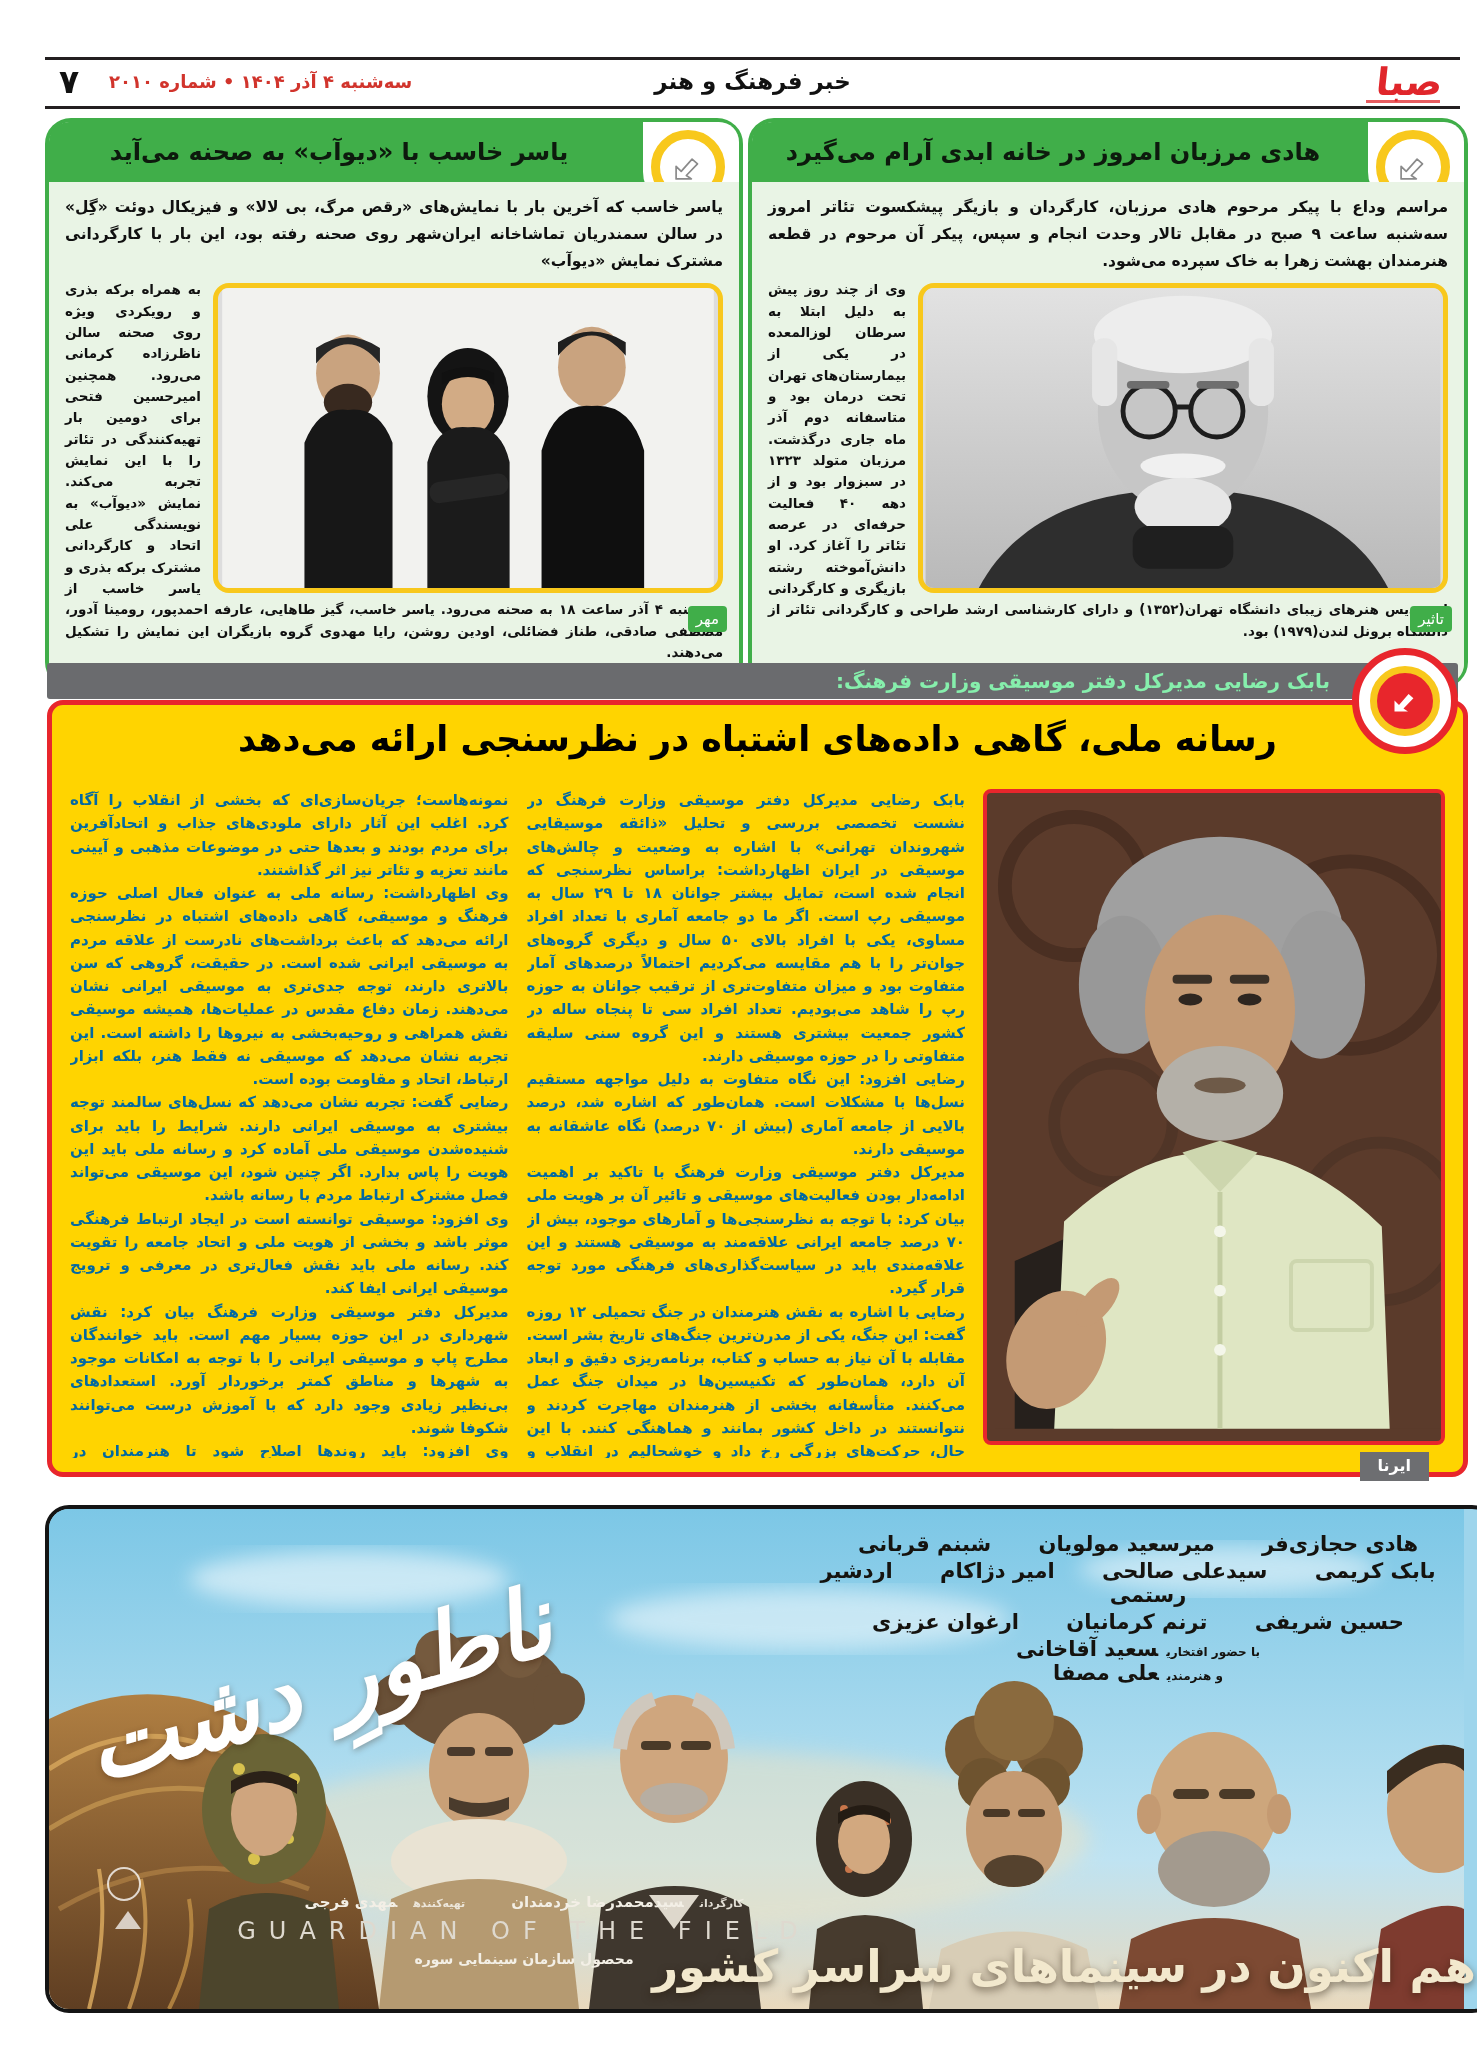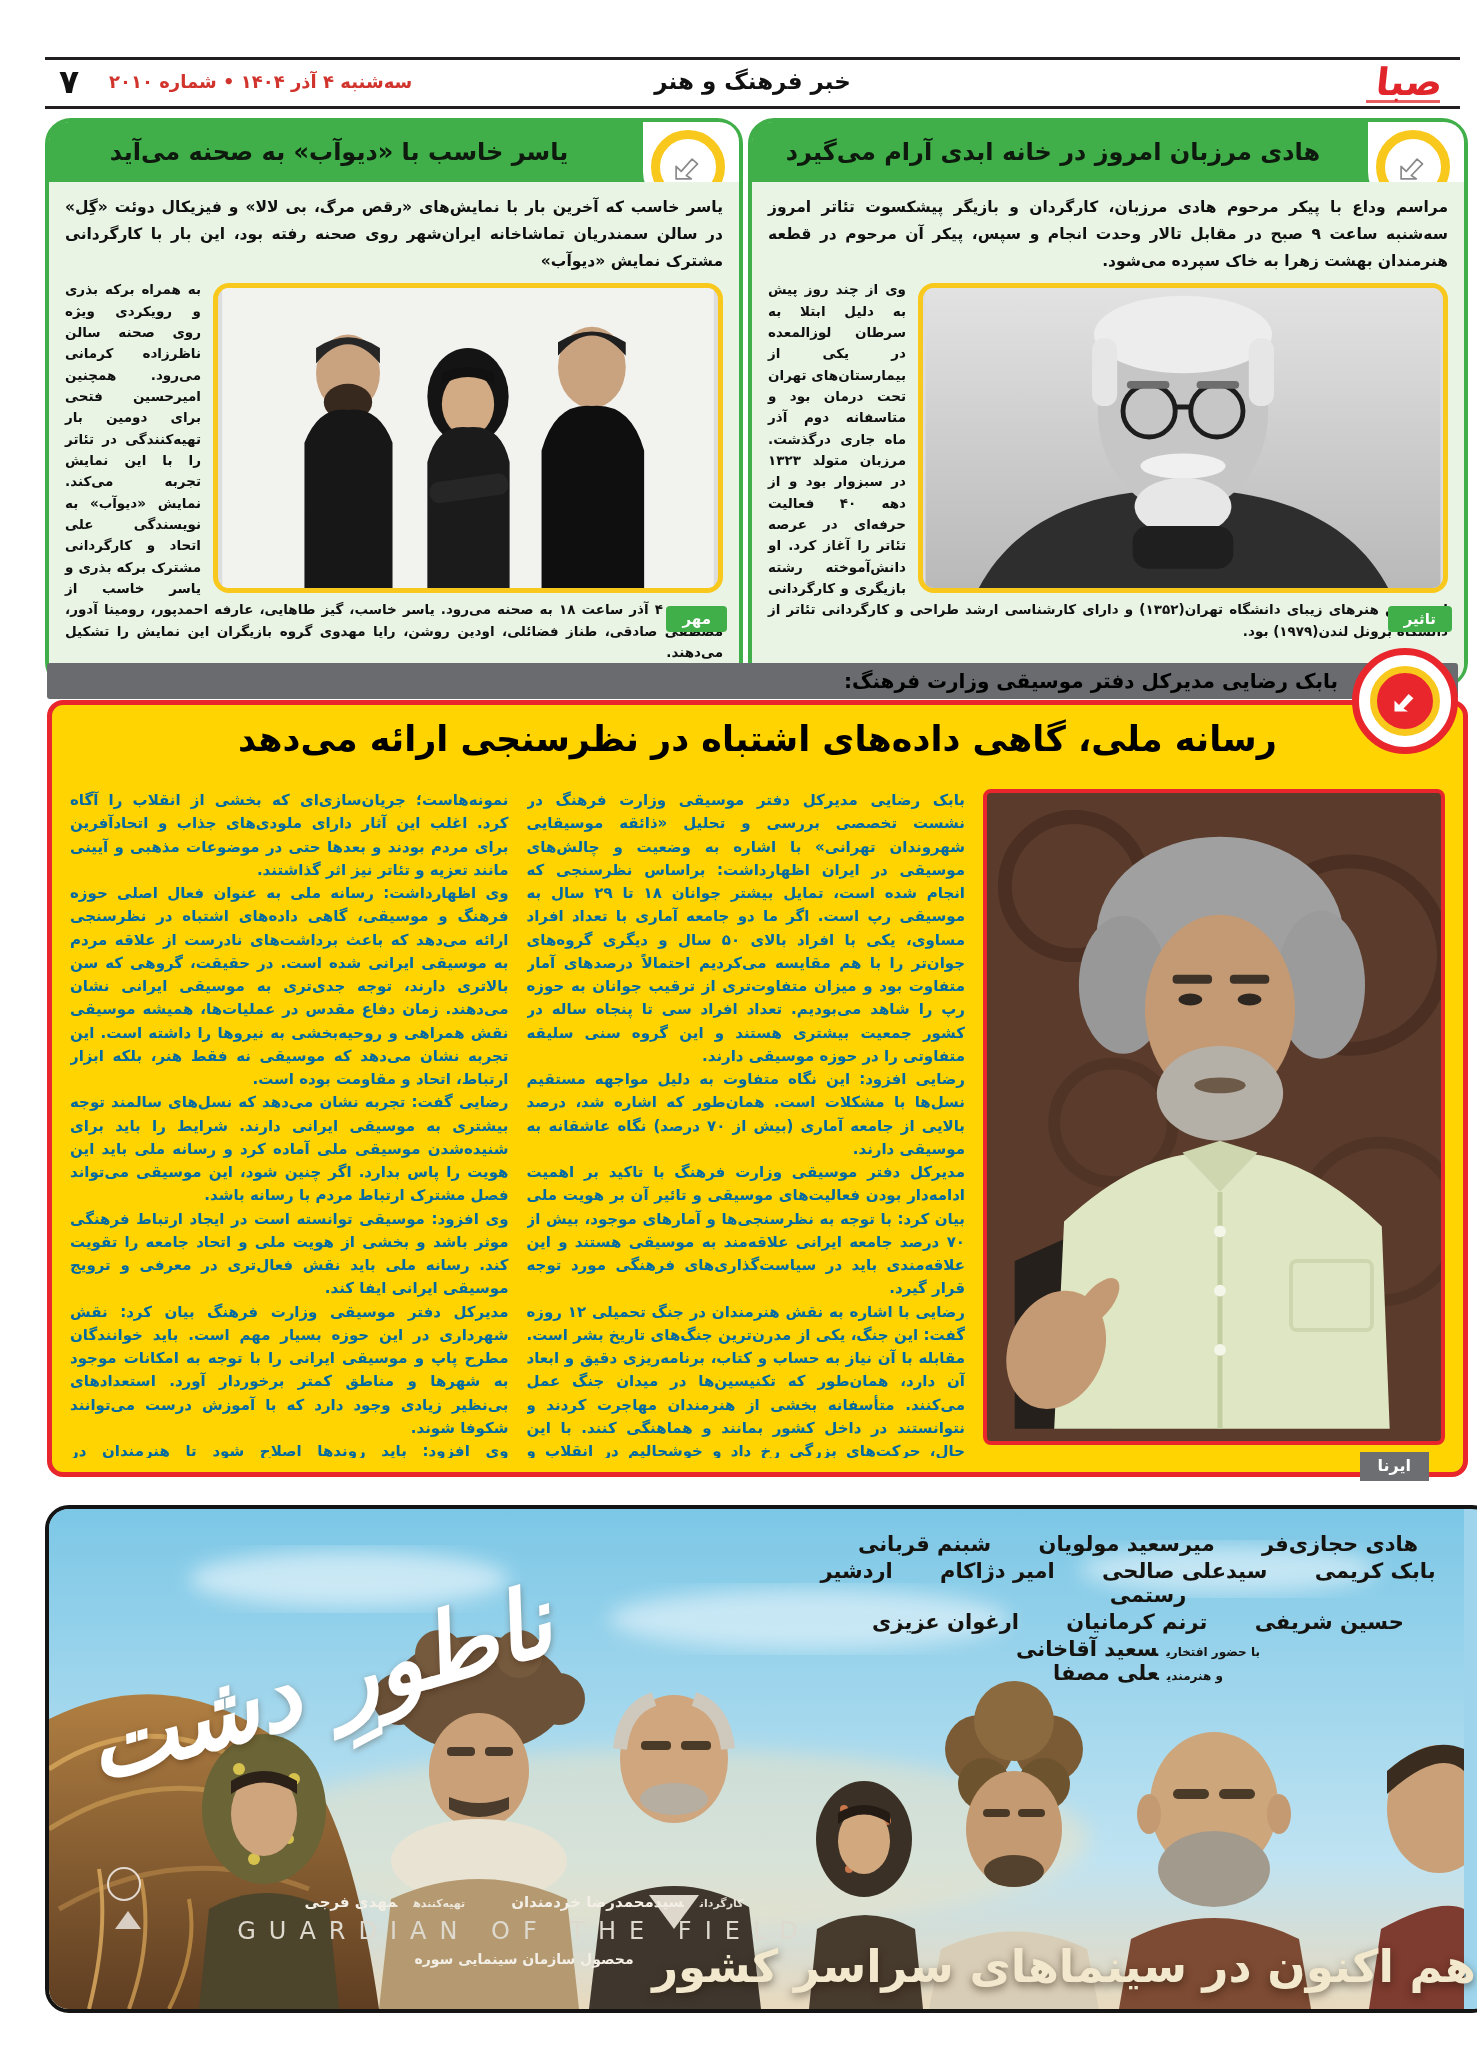--- a/index.html
+++ b/index.html
@@ -23,26 +23,26 @@
               font-size:24px;font-weight:900;color:#0d1a0d;}
   .gbox-corner{position:absolute;top:0;right:0;width:96px;height:84px;background:#fff;border-radius:0 20px 0 34px;}
   .ring{position:absolute;top:8px;right:14px;width:56px;height:56px;border-radius:50%;
         border:9px solid #f8c81c;background:#fff;display:flex;align-items:center;justify-content:center;}
   .gbox-body{position:absolute;top:60px;bottom:0;left:0;right:0;background:#e9f4e5;border-radius:0 0 20px 20px;
              padding:12px 16px 10px;font-size:13.5px;font-weight:700;line-height:1.58;color:#101010;
              text-align:justify;overflow:hidden;}
   .intro{display:block;font-size:15.5px;line-height:1.75;margin-bottom:4px;}
   .ph-frame{float:right;border:5px solid #f8c81c;border-radius:16px;overflow:hidden;background:#ddd;
             margin:4px 0 4px 12px;}
-  .src-tag{position:absolute;bottom:52px;right:12px;background:#40ae49;color:#fff;font-size:15px;font-weight:700;
-           padding:4px 16px;border-radius:4px;z-index:3;}
+  .src-tag{position:absolute;bottom:52px;right:12px;background:#40ae49;color:#fff;font-size:15px;font-weight:400;
+           padding:4px 8px;border-radius:4px;z-index:3;}
 
   
   .kbar{position:absolute;left:47px;top:663px;width:1411px;height:36px;background:#6a6b6e;border-radius:3px;}
-  .kbar-txt{position:absolute;right:120px;top:0;height:36px;line-height:36px;color:#000000;font-size:20px;font-weight:900;}
+  .kbar-txt{position:absolute;right:128px;top:0;height:36px;line-height:36px;color:#86efac;font-size:20px;font-weight:900;}
   .midbadge{position:absolute;left:1352px;top:648px;width:92px;height:92px;border-radius:50%;
             background:#fff;border:7px solid #e8262c;display:flex;align-items:center;justify-content:center;z-index:6;}
   .midbadge-in{width:56px;height:56px;border-radius:50%;background:#e8262c;border:7px solid #f8c81c;
                display:flex;align-items:center;justify-content:center;}
   .ybox{position:absolute;left:47px;top:700px;width:1411px;height:767px;background:#ffd400;
         border:5px solid #e8262c;border-radius:16px;}
   .ybox-title{position:absolute;top:14px;left:30px;right:30px;text-align:center;
               font-size:35px;font-weight:900;color:#000;}
   .ybox-content{position:absolute;top:84px;bottom:14px;left:18px;right:18px;display:flex;gap:18px;overflow:hidden;}
   .ybox-photo{flex:0 0 454px;height:648px;border:4px solid #e8262c;border-radius:8px;overflow:hidden;background:#5b3b2b;}

